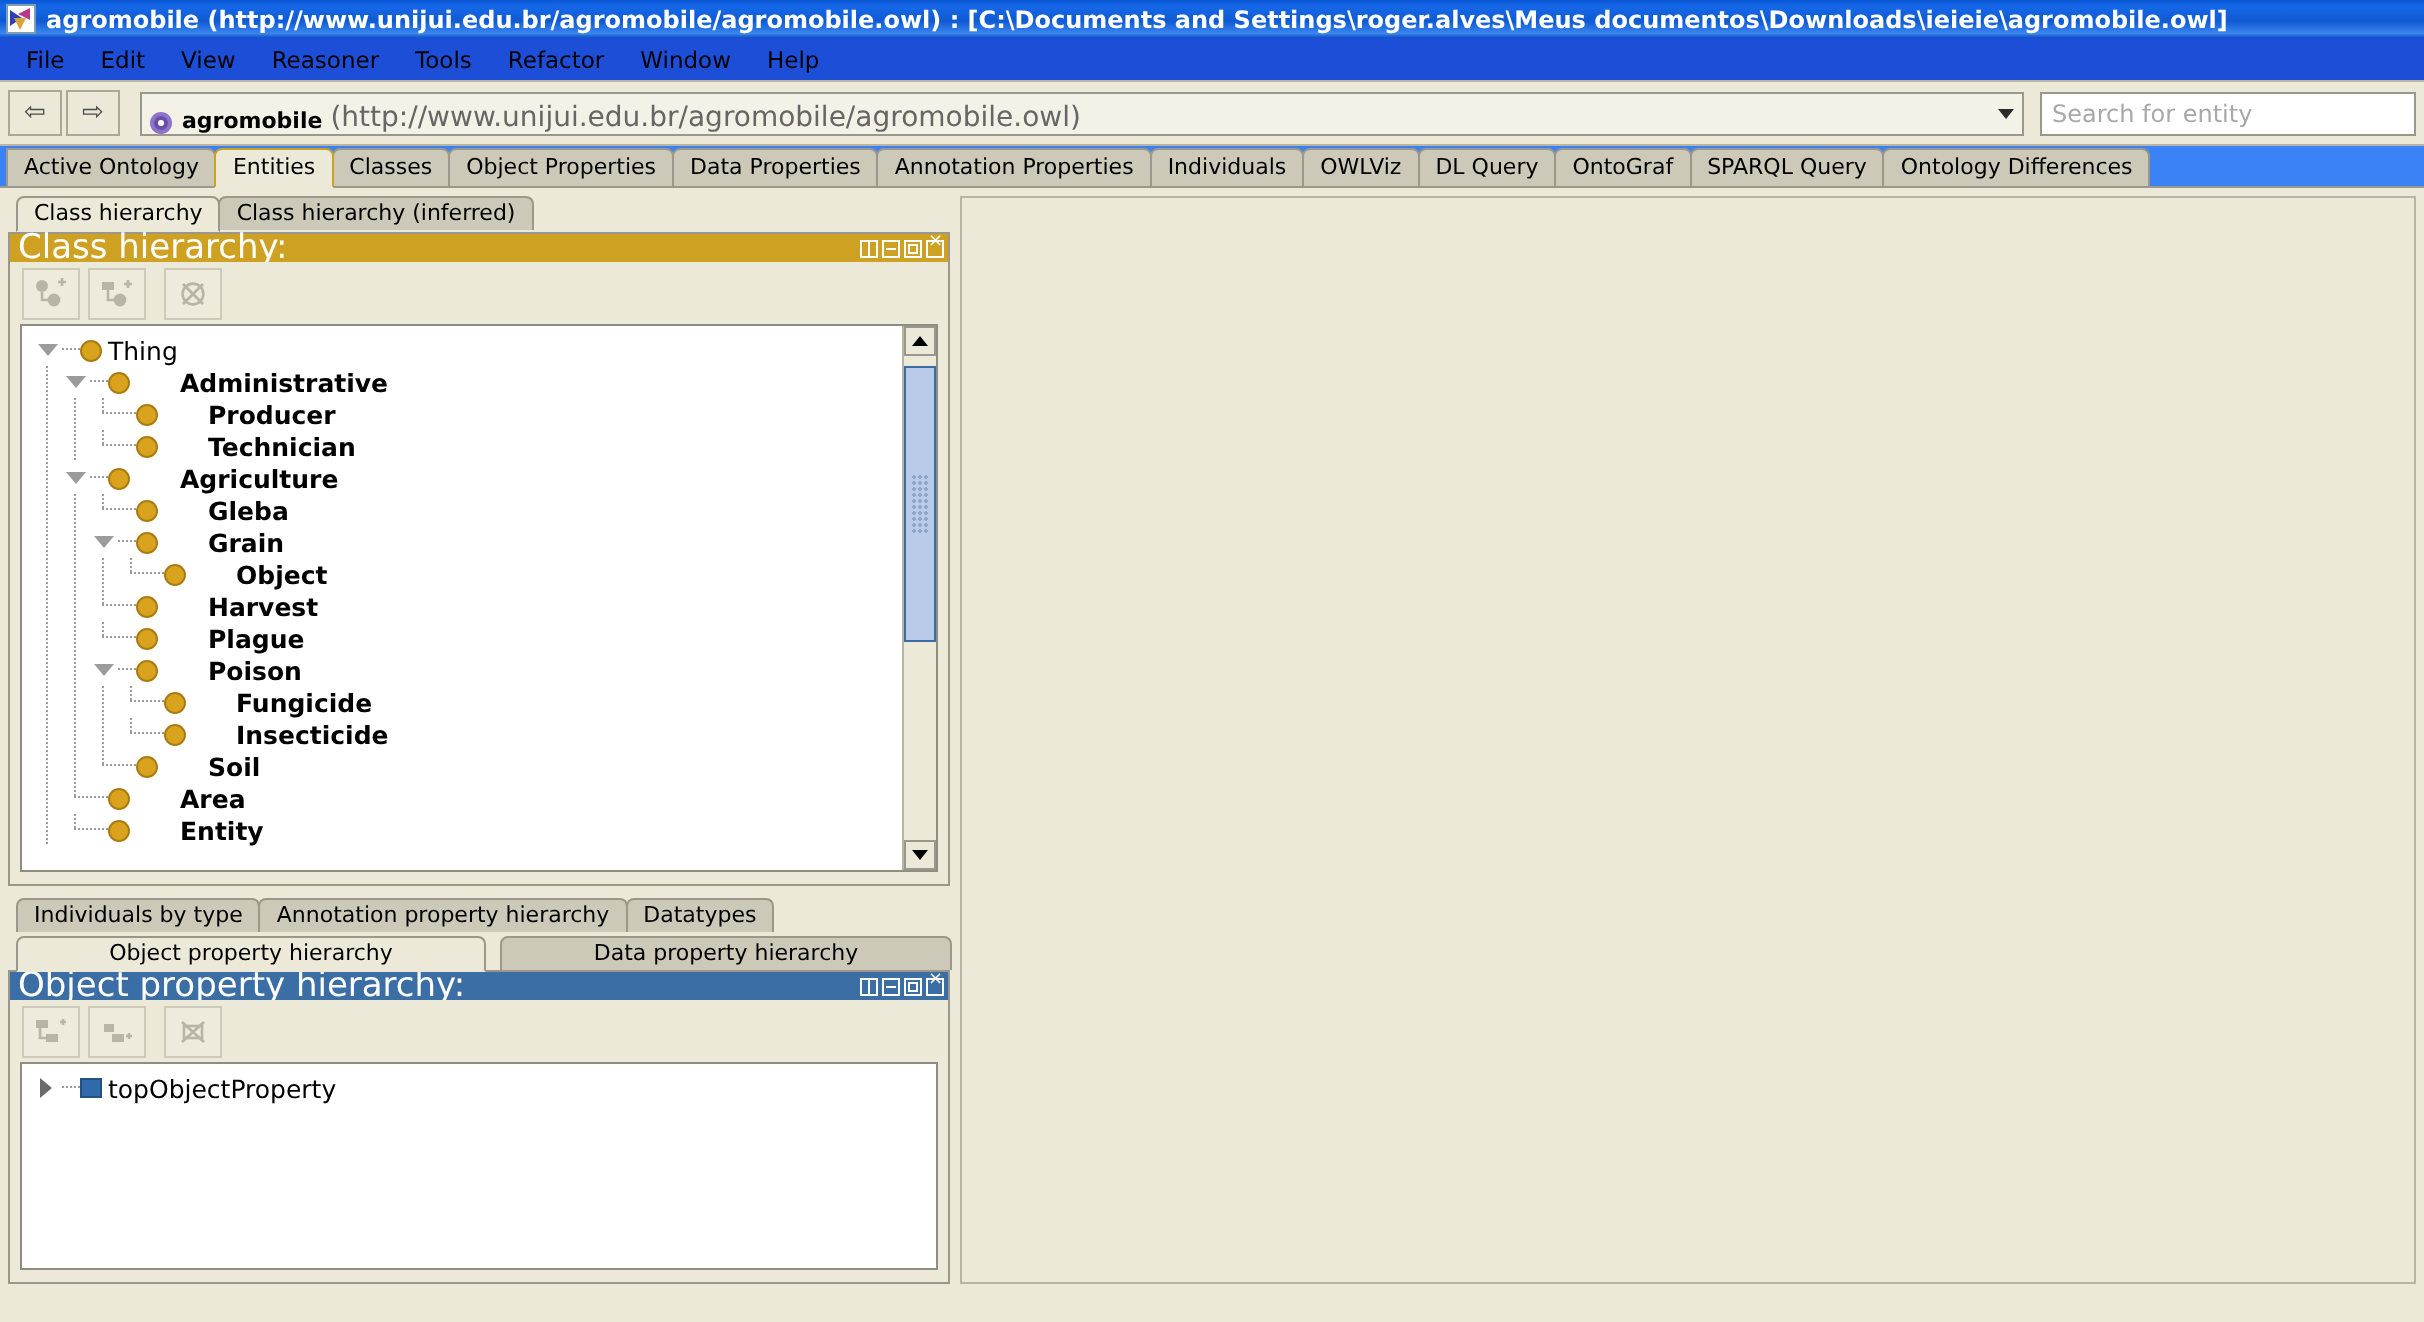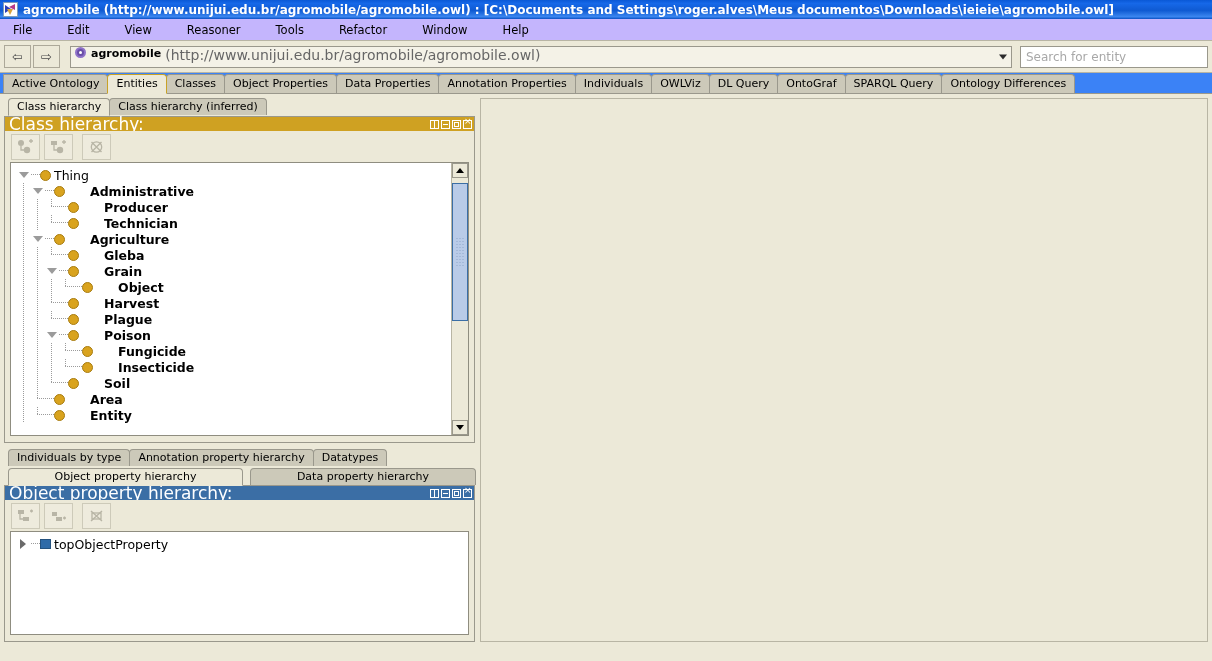--- a/index.html
+++ b/index.html
@@ -21,32 +21,32 @@
   }
   .tb-icon .p1{position:absolute;left:1px;top:2px;width:0;height:0;
      border-left:6px solid #2a3fb8;border-top:4px solid transparent;border-bottom:4px solid transparent;}
   .tb-icon .p2{position:absolute;left:5px;top:1px;width:0;height:0;
      border-right:6px solid #b83a8a;border-top:3px solid transparent;border-bottom:3px solid transparent;}
   .tb-icon .p3{position:absolute;left:3px;top:6px;width:0;height:0;
      border-top:6px solid #d8a33a;border-left:3px solid transparent;border-right:3px solid transparent;}
   .titlebar .tb-text{overflow:hidden;text-overflow:clip;}
 
   
-  .menubar{height:21px;display:flex;align-items:center;background:#c4b5fd;
-    border-bottom:1px solid #b8b5a4;padding-left:4px;gap:17px;}
+  .menubar{height:21px;display:flex;align-items:center;background:#1d4ed8;
+    border-bottom:1px solid #b8b5a4;padding-left:4px;}
   .menubar .mi{padding:2px 9px;font-size:11.5px;color:#000;cursor:default;}
 
   
   .toolbar{height:31px;display:flex;align-items:center;background:#ece9d8;
     border-bottom:1px solid #b8b5a4;padding:0 4px;gap:0px;}
   .navbtn{width:25px;height:21px;margin-right:2px;background:#ece9d8;
     border:1px solid #aca899;display:flex;align-items:center;justify-content:center;}
   .navbtn .arrow{font-size:13px;color:#4b4b4b;line-height:1;}
   .ontobox{flex:1 1 auto;height:20px;margin-left:8px;background:#f4f2e7;
-    border:1px solid #9a988c;display:flex;align-items:flex-start;padding:0 4px;position:relative;}
+    border:1px solid #9a988c;display:flex;align-items:flex-end;padding:0 4px;position:relative;}
   .onto-ico{width:11px;height:11px;border-radius:50%;background:#6a4fa8;
     border:2px solid #8f72c9;box-sizing:border-box;margin-right:5px;flex:0 0 auto;position:relative;}
   .onto-ico:after{content:"";position:absolute;left:2px;top:2px;width:3px;height:3px;background:#fff;border-radius:50%;}
   .onto-name{font-weight:bold;font-size:11px;color:#000;margin-right:4px;}
   .onto-iri{font-size:14px;color:#666;}
   .combo-arrow{position:absolute;right:4px;top:50%;transform:translateY(-50%);
     width:0;height:0;border-left:4px solid transparent;border-right:4px solid transparent;border-top:5px solid #2b2b2b;}
   .searchbox{width:176px;height:20px;margin-left:8px;background:#fff;border:1px solid #9a988c;
     display:flex;align-items:center;padding:0 5px;}
   .searchbox span{color:#a8a8a8;font-size:12px;}

